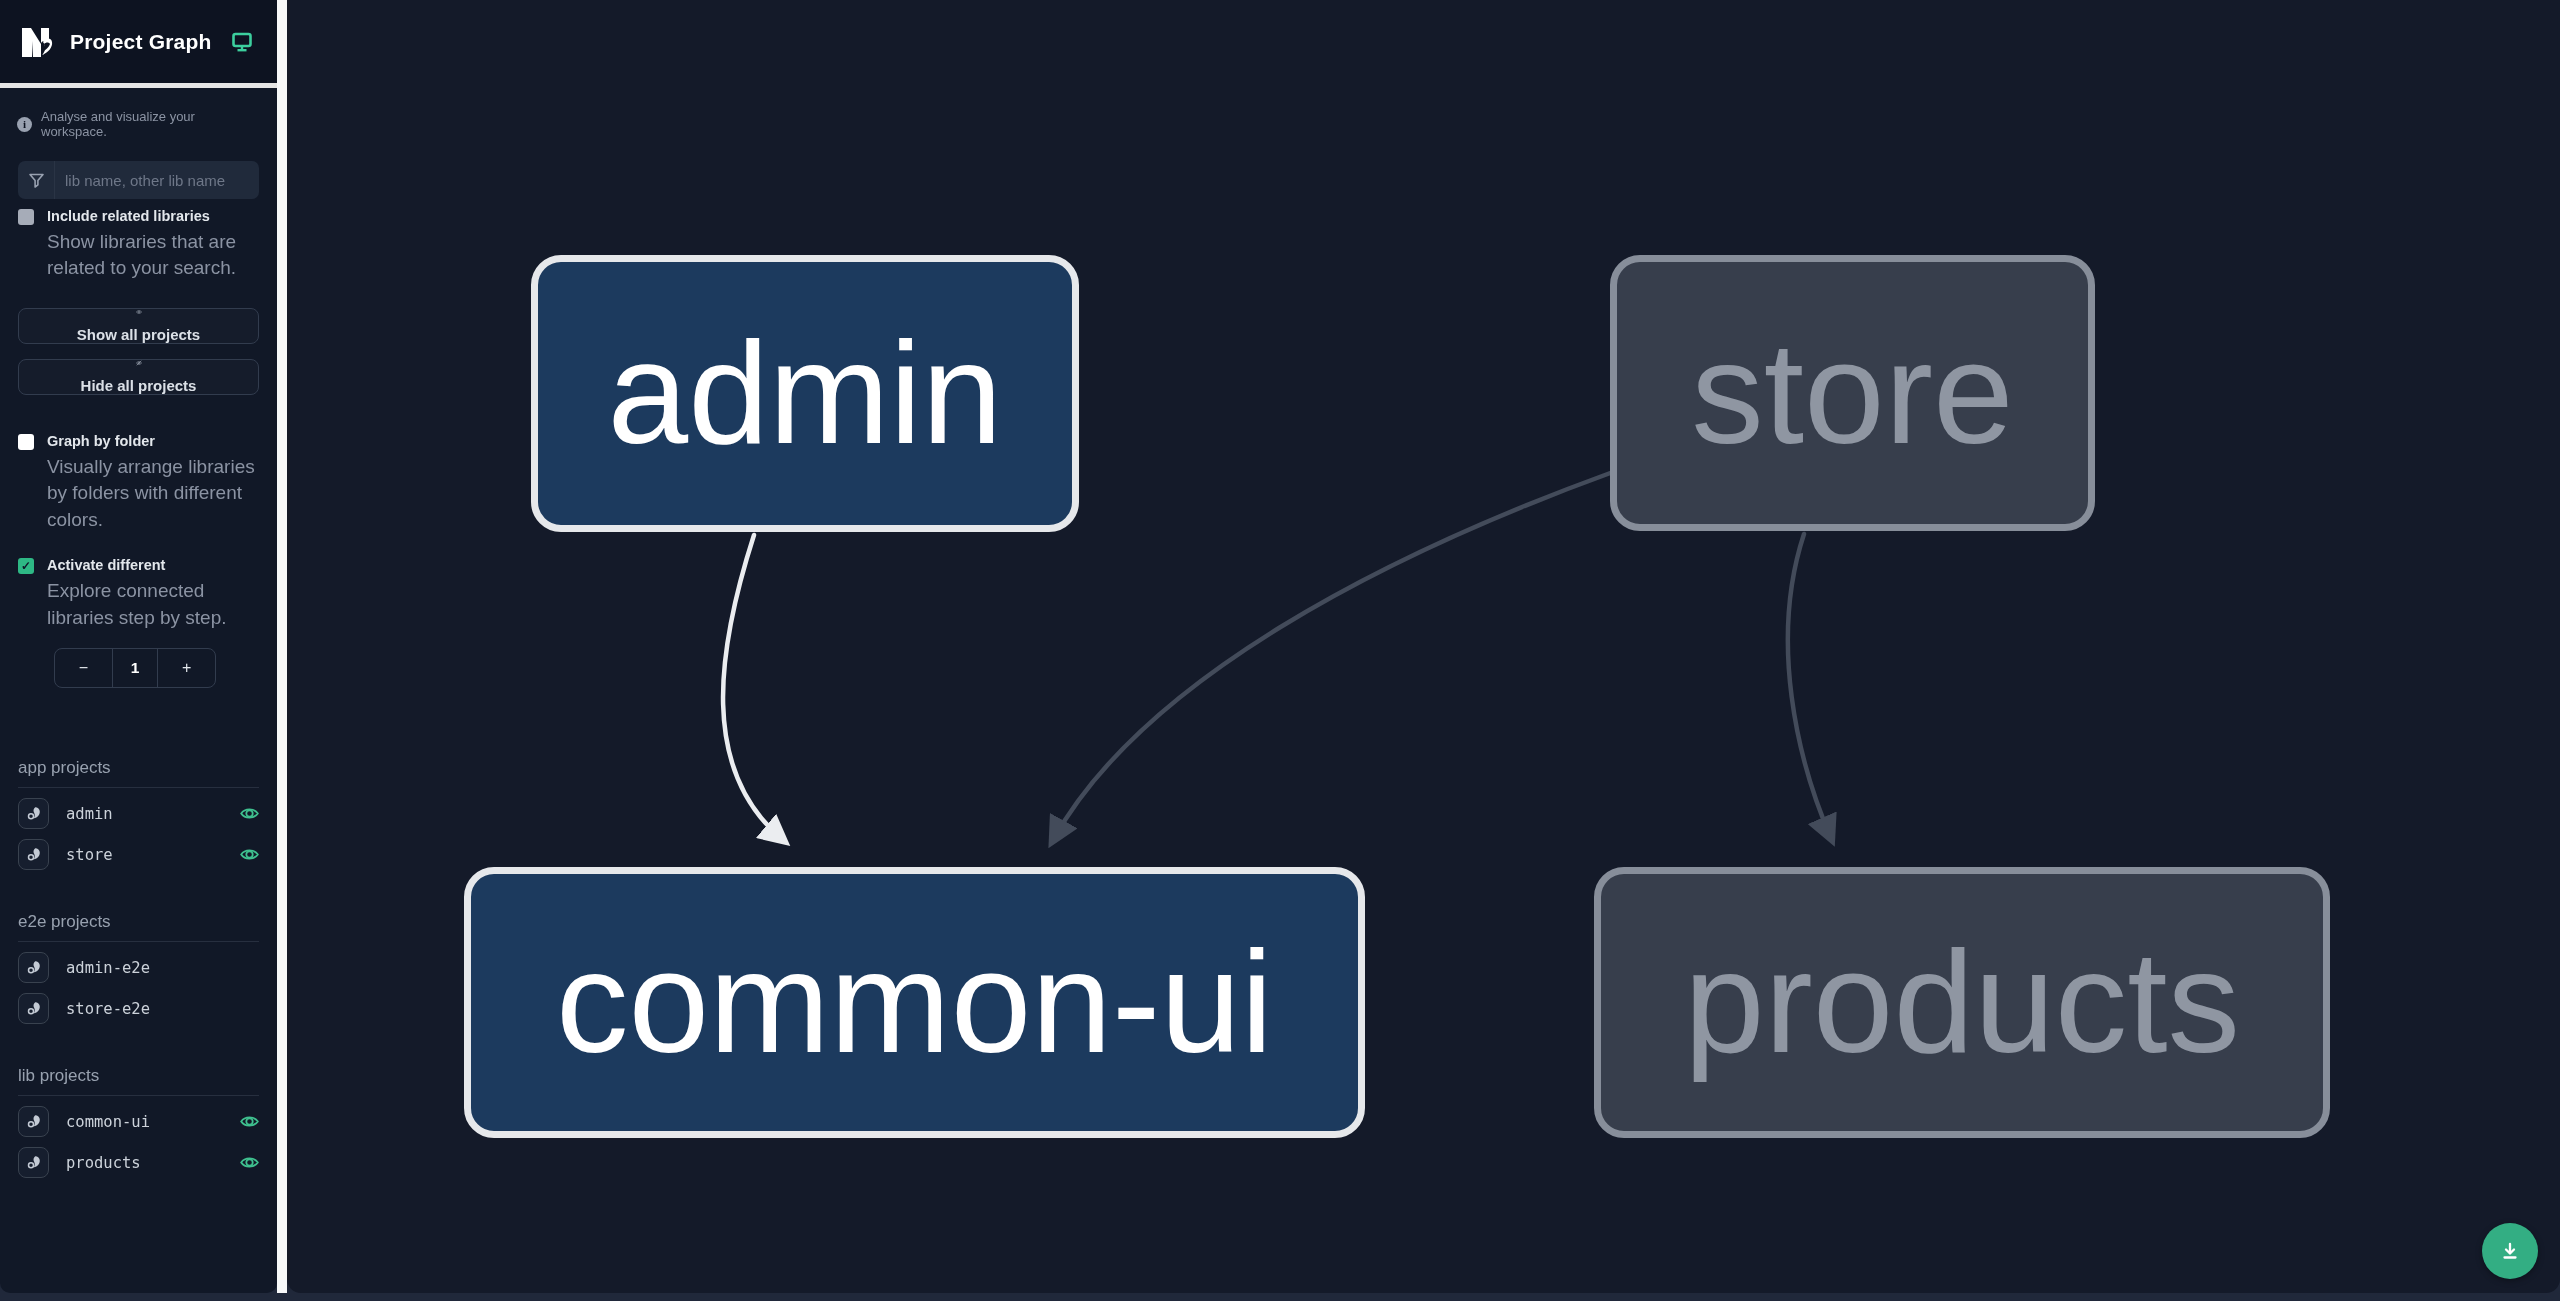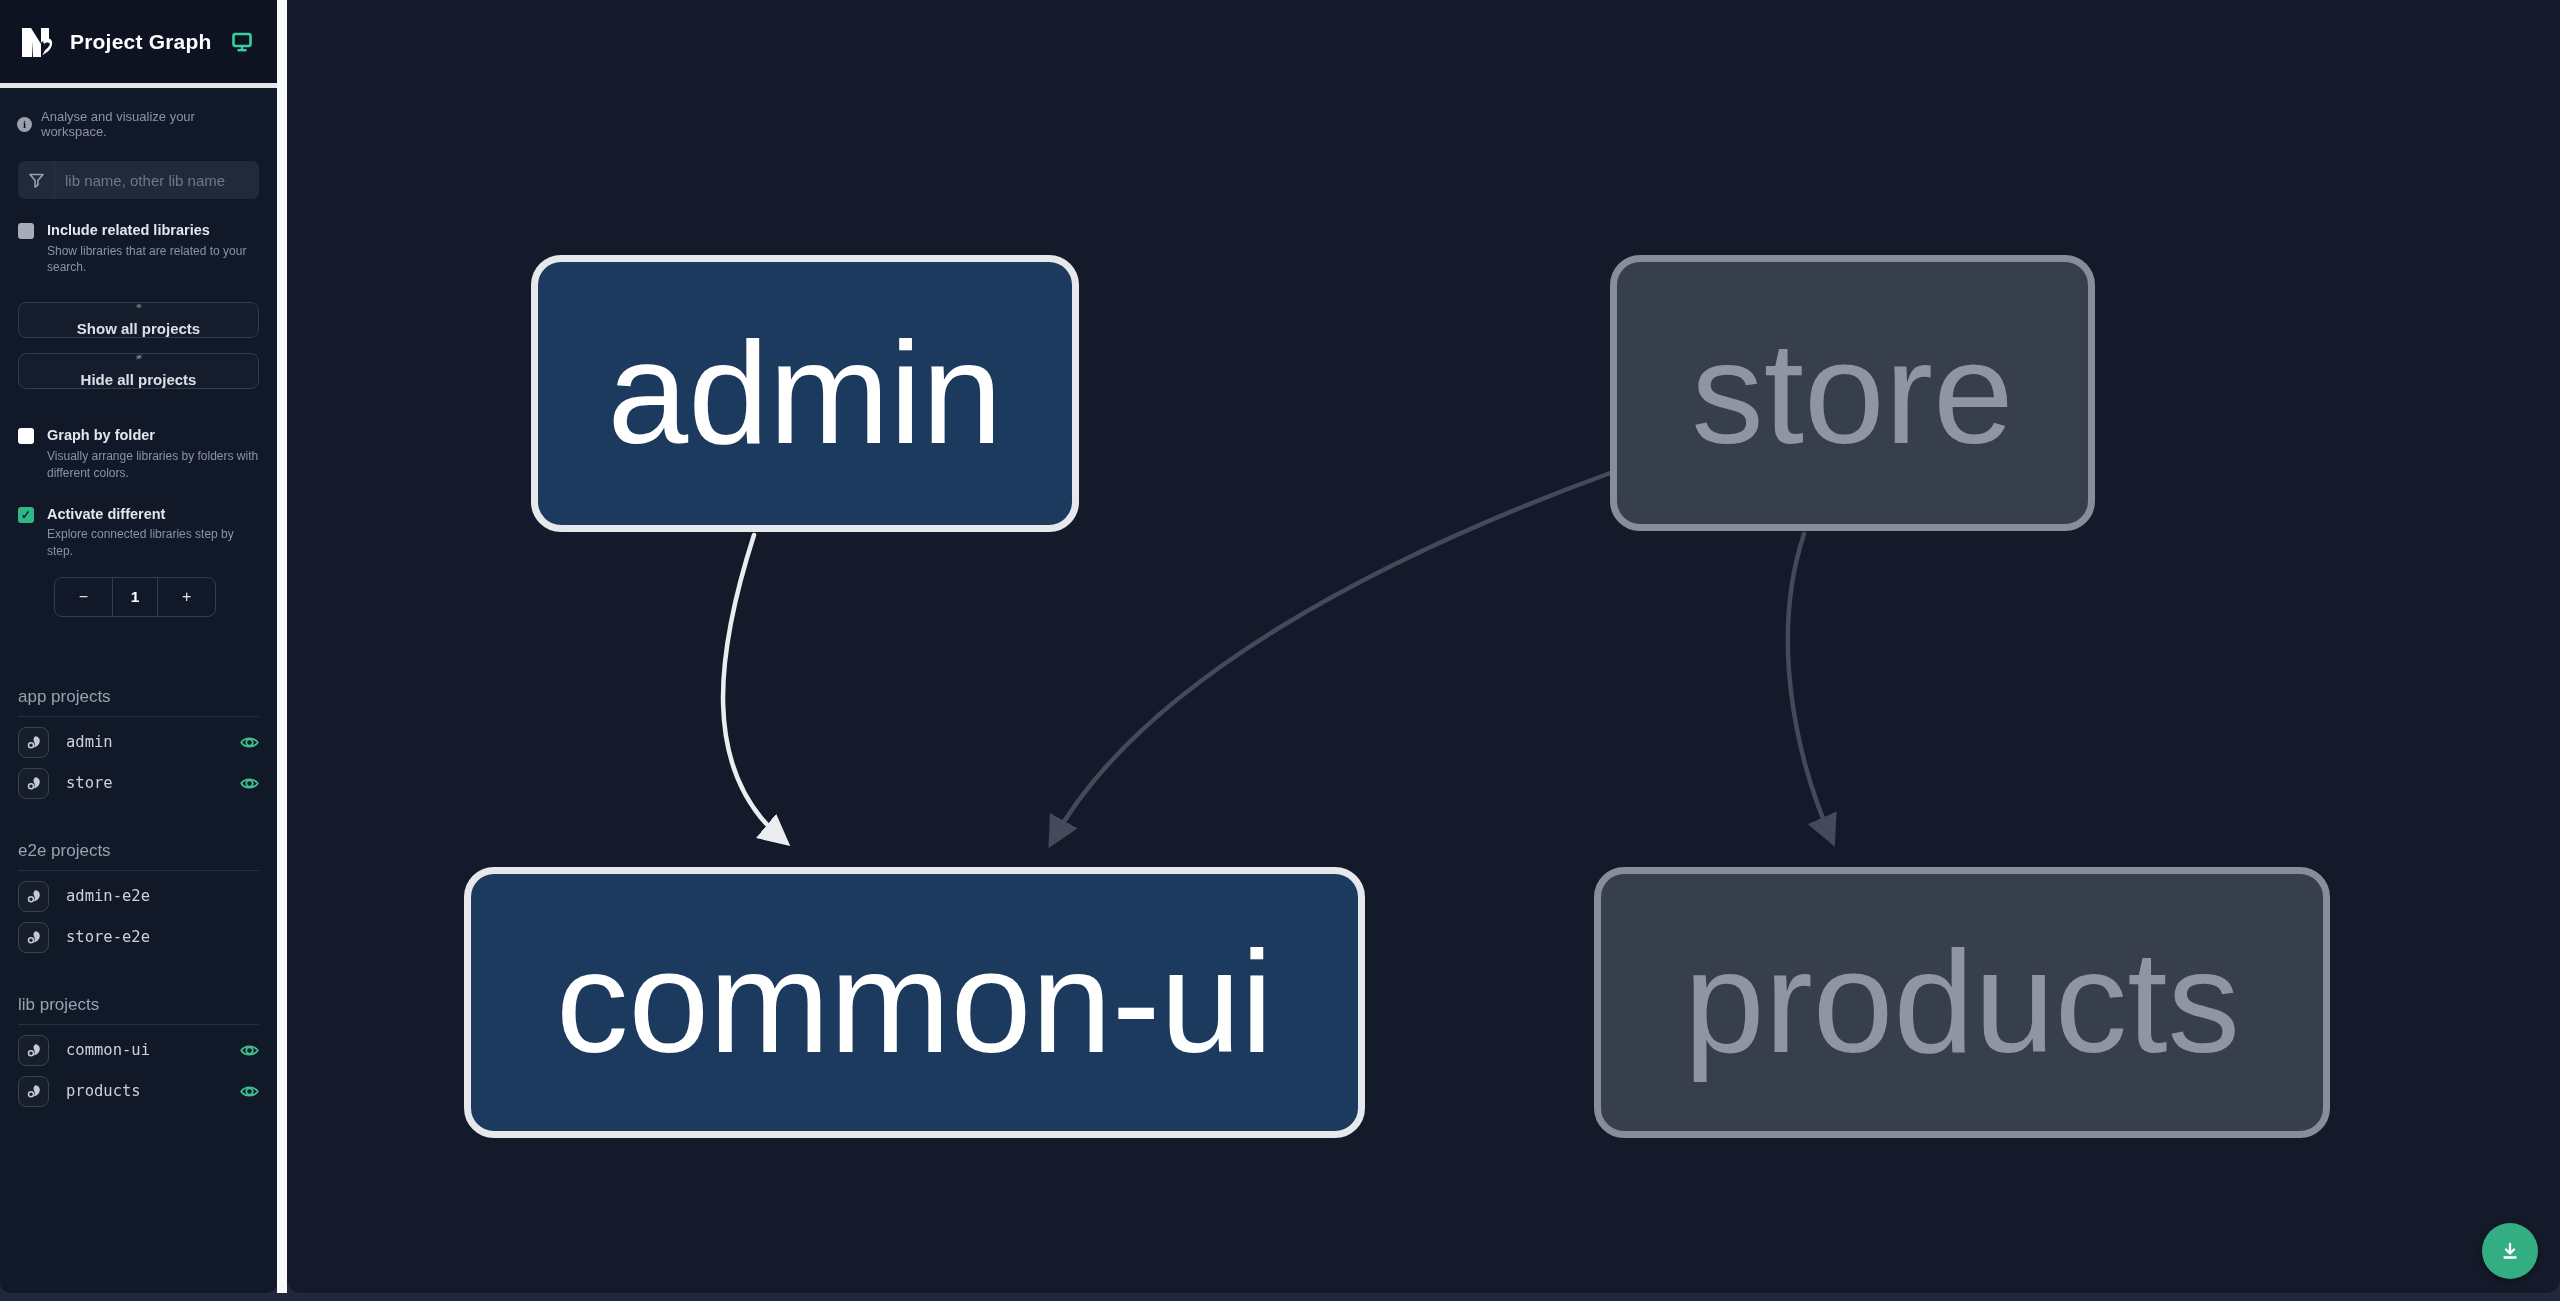--- a/index.html
+++ b/index.html
@@ -44,30 +44,30 @@
   }
   .funnel-zone{width:36px;height:100%;display:flex;align-items:center;justify-content:center;
     border-right:1px solid #2a3445;flex:0 0 auto;}
   .filter-box input{
     flex:1;background:transparent;border:none;outline:none;
     color:#fdba74;font-size:15px;padding:0 10px;
     font-family:"Liberation Sans",sans-serif;
   }
   .filter-box input::placeholder{color:#6e7788;}
   .opt{display:flex;padding:0 18px;gap:13px;align-items:flex-start;}
-  .opt.m1{margin-top:23px;}
+  .opt.m1{margin-top:9px;}
   .opt.m2{margin-top:38px;}
   .opt.m3{margin-top:24px;}
   .cbx{width:16px;height:16px;border-radius:3px;margin-top:1px;flex:0 0 auto;cursor:pointer;
     display:flex;align-items:center;justify-content:center;font-size:12px;font-weight:700;}
   .cb-gray{background:#a6acb8;}
   .cb-white{background:#ffffff;}
   .cb-checked{background:#2eb885;color:#0f172a;}
   .opt-label{color:#e3e7ec;font-size:14.5px;font-weight:700;line-height:1.15;}
-  .opt-desc{color:#8b93a3;font-size:12px;line-height:1.4;margin-top:4px;max-width:212px;}
+  .opt-desc{color:#8b93a3;font-size:19px;line-height:1.4;margin-top:4px;max-width:212px;}
   .sb-btn{
     margin:15px 18px 0 18px;height:36px;
     background:rgba(255,255,255,0.02);
     border:1px solid #323c4e;border-radius:8px;
     display:flex;align-items:center;gap:11px;padding:0 12px;
     color:#dbe0e7;font-size:15px;font-weight:700;cursor:pointer;
     font-family:"Liberation Sans",sans-serif;
     flex-direction:column;
   }
   .sb-btn:first-of-type{margin-top:26px;}

